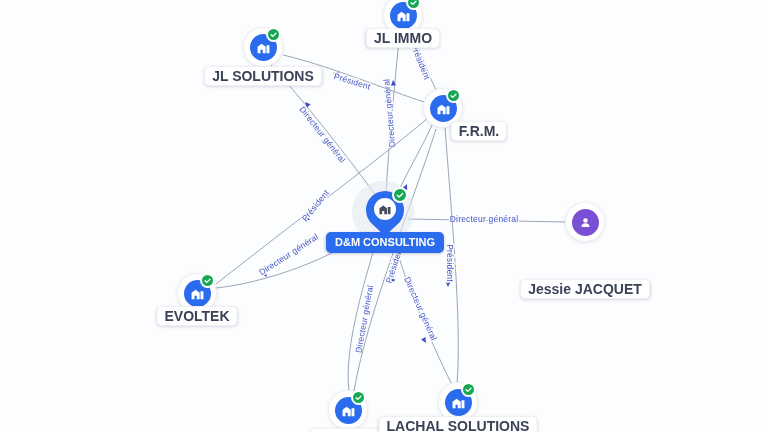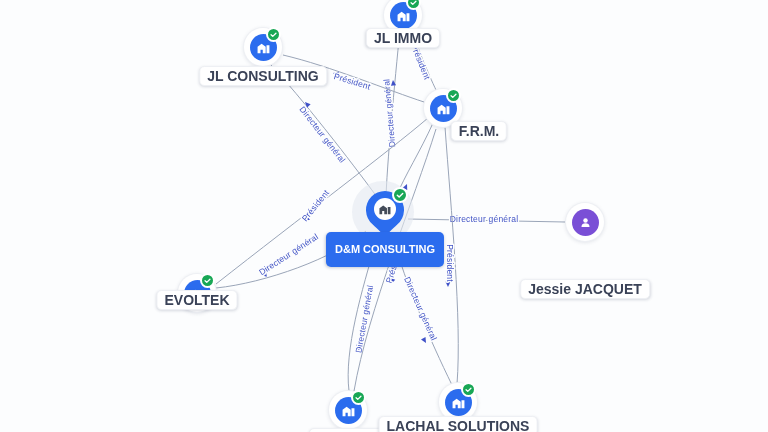--- a/index.html
+++ b/index.html
@@ -32,21 +32,21 @@
 
   
   #halo{position:absolute;left:352px;top:181px;width:62px;height:62px;border-radius:50%;
         background:rgba(229,233,240,.6);}
   #pin{position:absolute;left:357px;top:188px;cursor:pointer;}
   #pin-badge{position:absolute;left:392px;top:187px;width:16px;height:16px;border-radius:50%;
              background:#18a755;border:2px solid #fff;box-sizing:border-box;
              display:flex;align-items:center;justify-content:center;}
   #center-label{position:absolute;left:385px;top:232px;transform:translateX(-50%);
                 background:#2b6cee;color:#fff;font-size:11px;font-weight:bold;line-height:1;
-                padding:12px 9px;border-radius:5px;white-space:nowrap;cursor:pointer;
+                padding:5px 9px;border-radius:5px;white-space:nowrap;cursor:pointer;
                 box-shadow:0 1px 3px rgba(45,55,90,.25);}
 </style>
 </head>
 <body>
 
 <div id="stage">
 
   <svg id="edges" width="768" height="432" viewBox="0 0 768 432">
     <g>
       <path class="edge-path" d="M 401 19 C 396 70 388 150 386 196"></path>
@@ -127,21 +127,21 @@
       <svg width="15" height="15" viewBox="0 0 24 24">
           <path fill="#fff" d="M2.5 21 V10.8 L9 6 L15.5 10.8 V21 H10.8 V15.6 H7.2 V21 Z M16.8 21 V8.5 H21.5 V21 Z"></path>
         </svg>
     </div>
     <div class="badge">
       <svg width="9" height="9" viewBox="0 0 24 24">
           <polyline points="5.5,12.5 10,17 18.5,8.5" fill="none" stroke="#fff" stroke-width="3.4" stroke-linecap="round" stroke-linejoin="round"></polyline>
         </svg>
     </div>
   </div>
-  <div class="node-label" style="left:263px;top:66px;">JL CONSULTING</div>
+  <div class="node-label" style="left:263px;top:66px;">JL SOLUTIONS</div>
 
   <div class="node" style="left:424px;top:89px;">
     <div class="node-core core-company">
       <svg width="15" height="15" viewBox="0 0 24 24">
           <path fill="#fff" d="M2.5 21 V10.8 L9 6 L15.5 10.8 V21 H10.8 V15.6 H7.2 V21 Z M16.8 21 V8.5 H21.5 V21 Z"></path>
         </svg>
     </div>
     <div class="badge">
       <svg width="9" height="9" viewBox="0 0 24 24">
           <polyline points="5.5,12.5 10,17 18.5,8.5" fill="none" stroke="#fff" stroke-width="3.4" stroke-linecap="round" stroke-linejoin="round"></polyline>
@@ -165,21 +165,21 @@
       <svg width="15" height="15" viewBox="0 0 24 24">
           <path fill="#fff" d="M2.5 21 V10.8 L9 6 L15.5 10.8 V21 H10.8 V15.6 H7.2 V21 Z M16.8 21 V8.5 H21.5 V21 Z"></path>
         </svg>
     </div>
     <div class="badge">
       <svg width="9" height="9" viewBox="0 0 24 24">
           <polyline points="5.5,12.5 10,17 18.5,8.5" fill="none" stroke="#fff" stroke-width="3.4" stroke-linecap="round" stroke-linejoin="round"></polyline>
         </svg>
     </div>
   </div>
-  <div class="node-label" style="left:197px;top:290px;">EVOLTEK</div>
+  <div class="node-label" style="left:197px;top:306px;">EVOLTEK</div>
 
   <div class="node" style="left:329px;top:391px;">
     <div class="node-core core-company">
       <svg width="15" height="15" viewBox="0 0 24 24">
           <path fill="#fff" d="M2.5 21 V10.8 L9 6 L15.5 10.8 V21 H10.8 V15.6 H7.2 V21 Z M16.8 21 V8.5 H21.5 V21 Z"></path>
         </svg>
     </div>
     <div class="badge">
       <svg width="9" height="9" viewBox="0 0 24 24">
           <polyline points="5.5,12.5 10,17 18.5,8.5" fill="none" stroke="#fff" stroke-width="3.4" stroke-linecap="round" stroke-linejoin="round"></polyline>

